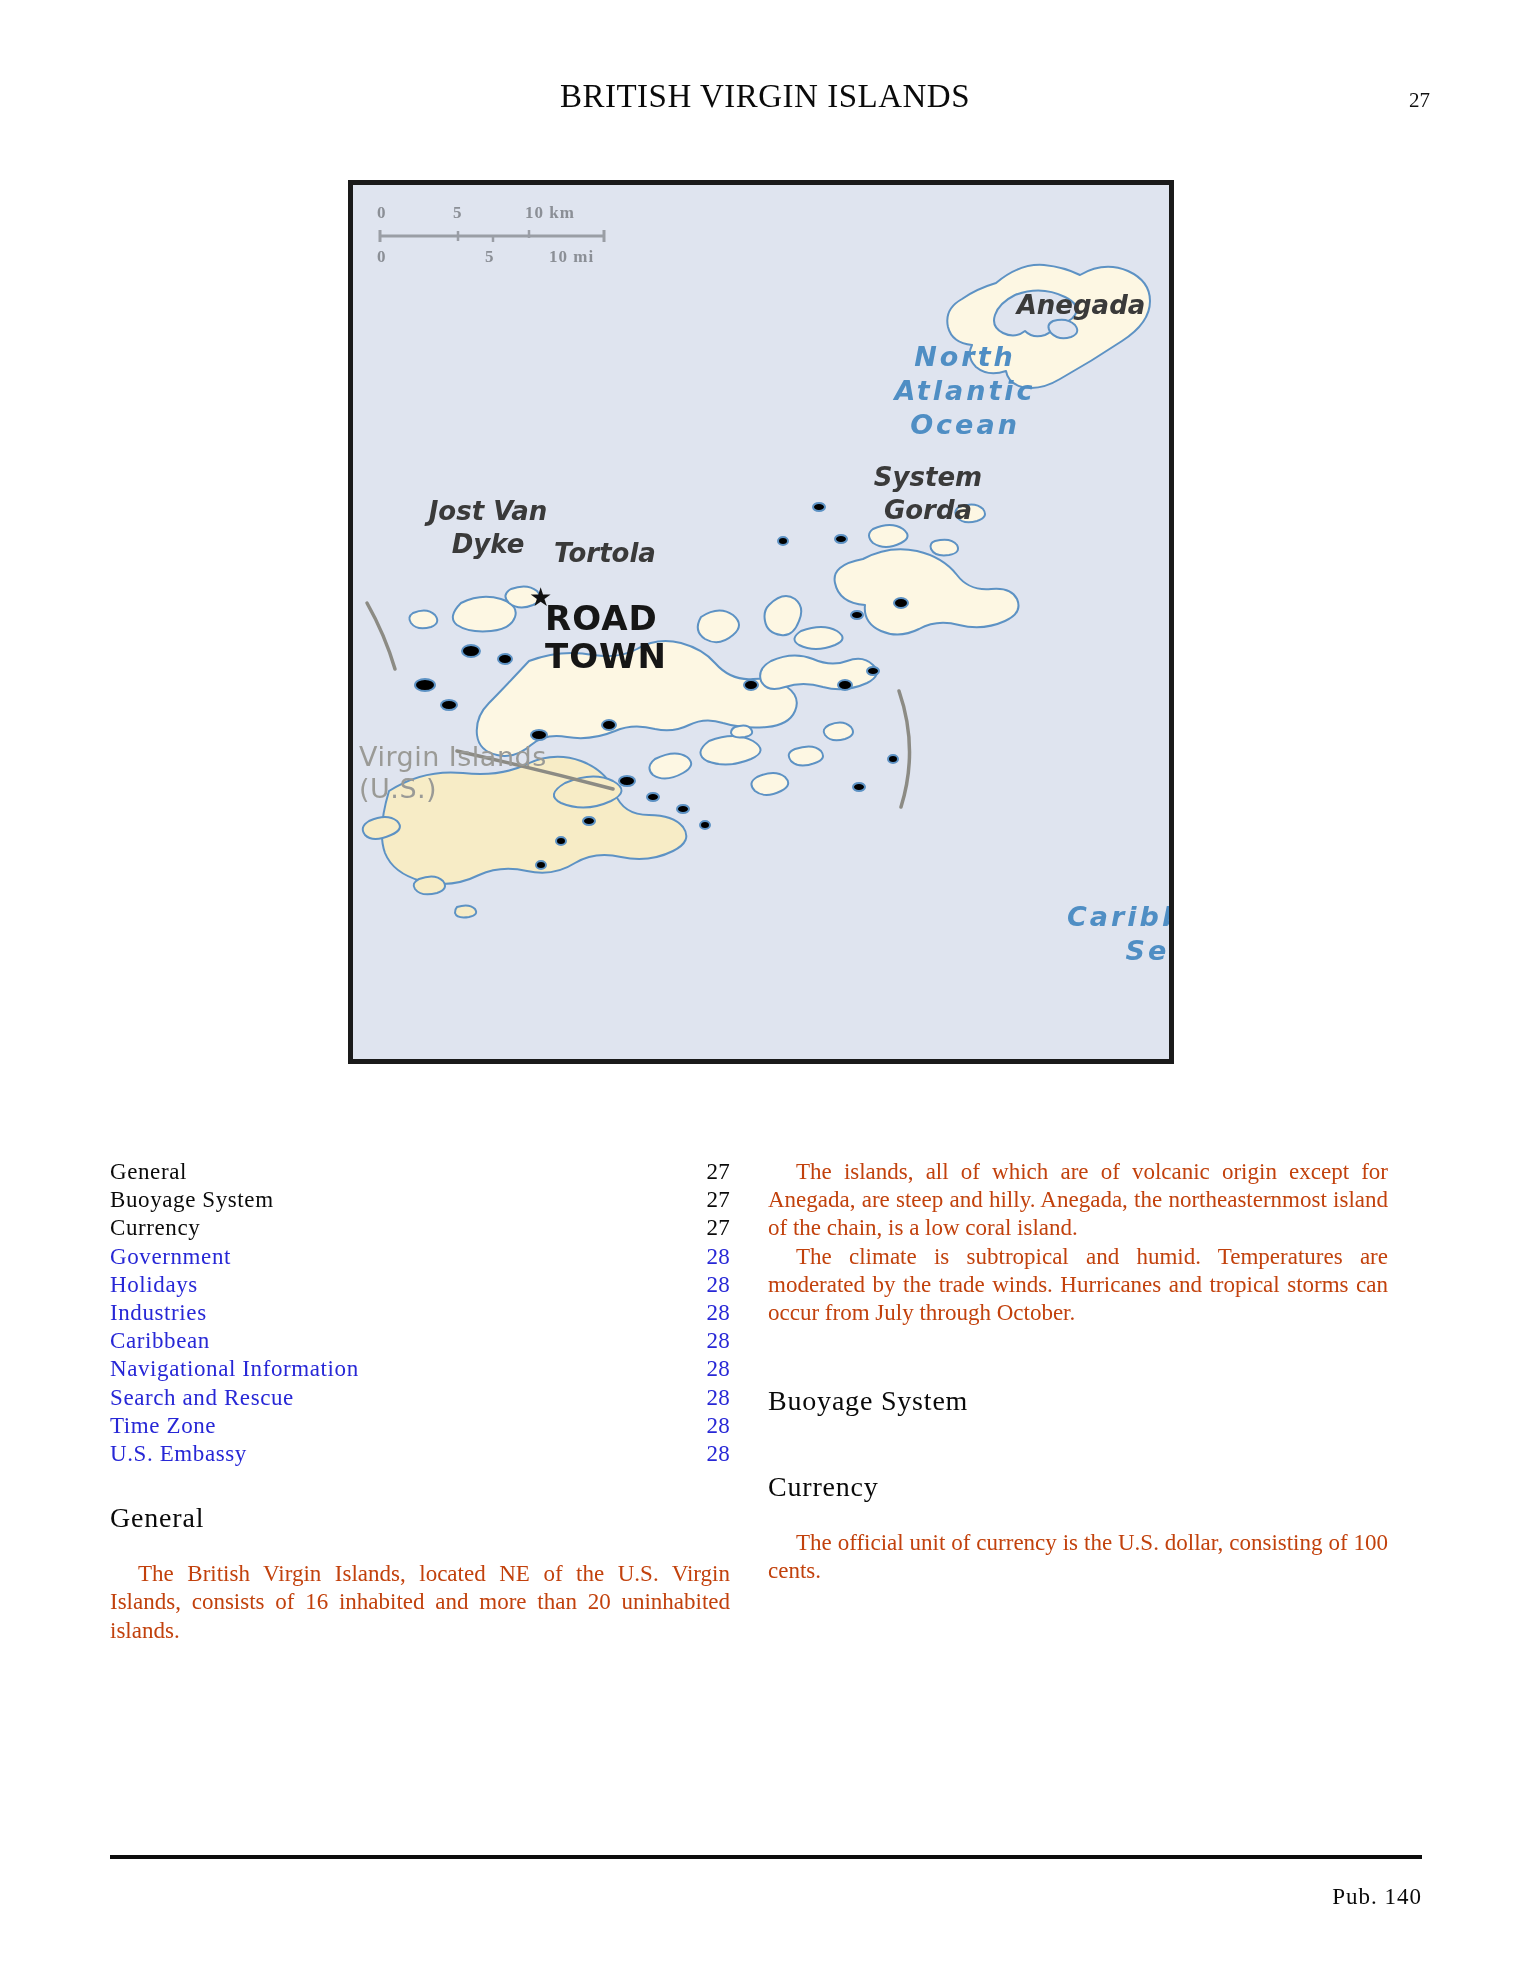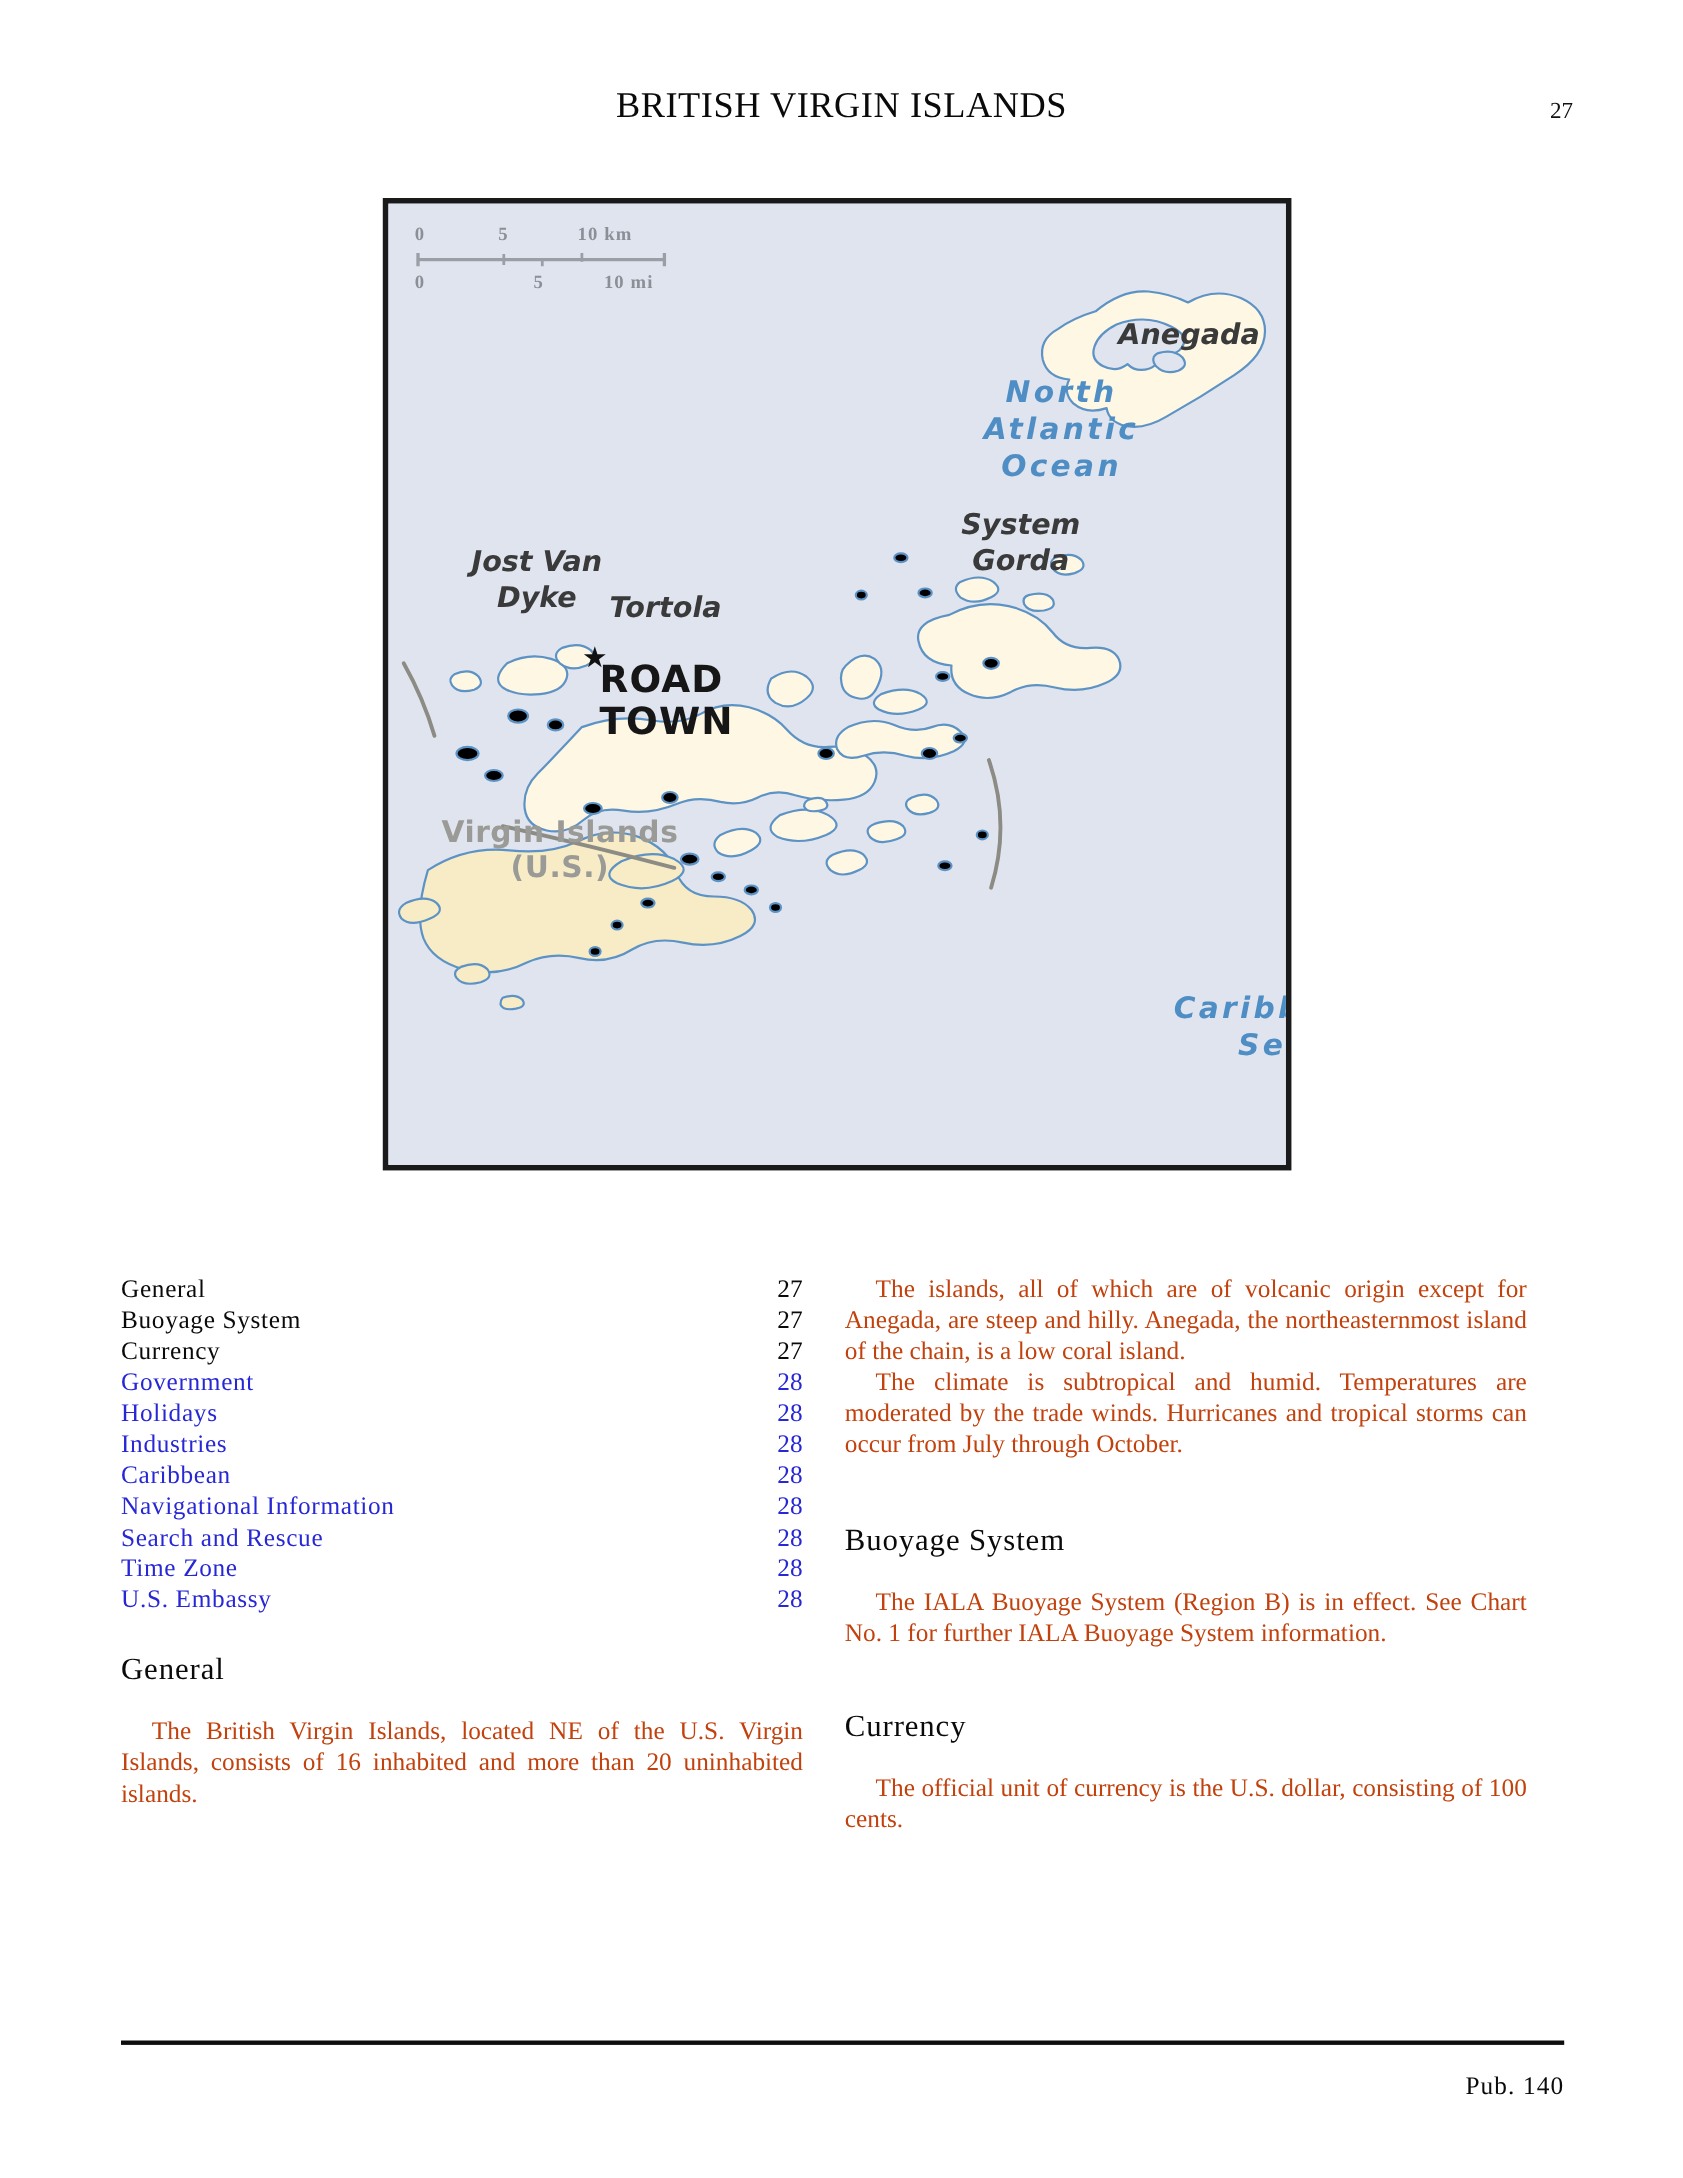--- a/index.html
+++ b/index.html
@@ -75,24 +75,24 @@
   }
   .lbl-island {
     color: #3a3a3a;
     font-style: italic;
     font-weight: bold;
     font-size: 26px;
     text-align: center;
   }
   .lbl-gray {
     color: #9a9a96;
-    font-weight: bold;
+    font-weight: normal;
     font-size: 27px;
     letter-spacing: 0.5px;
-    text-align: center;
+    text-align: left;
   }
   .lbl-capital {
     color: #161616;
     font-weight: bold;
     font-size: 34px;
     letter-spacing: 1px;
     line-height: 1.12;
   }
   .lbl-scale {
     color: #8b8f96;
@@ -396,21 +396,20 @@
 
     <h2 class="section-head" id="head-general-left">General</h2>
     <p class="body-para" id="para-general">The British Virgin Islands, located NE of the U.S. Virgin Islands, consists of 16 inhabited and more than 20 uninhabited islands.</p>
   </div>
 
   <div class="col" id="col-right">
     <p class="body-para">The islands, all of which are of volcanic origin except for Anegada, are steep and hilly. Anegada, the northeasternmost island of the chain, is a low coral island.</p>
     <p class="body-para">The climate is subtropical and humid. Temperatures are moderated by the trade winds. Hurricanes and tropical storms can occur from July through October.</p>
 
     <h2 class="section-head" id="head-buoyage">Buoyage System</h2>
-    <p class="body-para" id="para-buoyage">The IALA Buoyage System (Region B) is in effect. See Chart No. 1 for further IALA Buoyage System information.</p>
 
     <h2 class="section-head" id="head-currency">Currency</h2>
     <p class="body-para" id="para-currency">The official unit of currency is the U.S. dollar, consisting of 100 cents.</p>
   </div>
 </div>
 
 <div id="footer-rule"></div>
 <div id="footer-pub">Pub. 140</div>
 
 </body></html>

